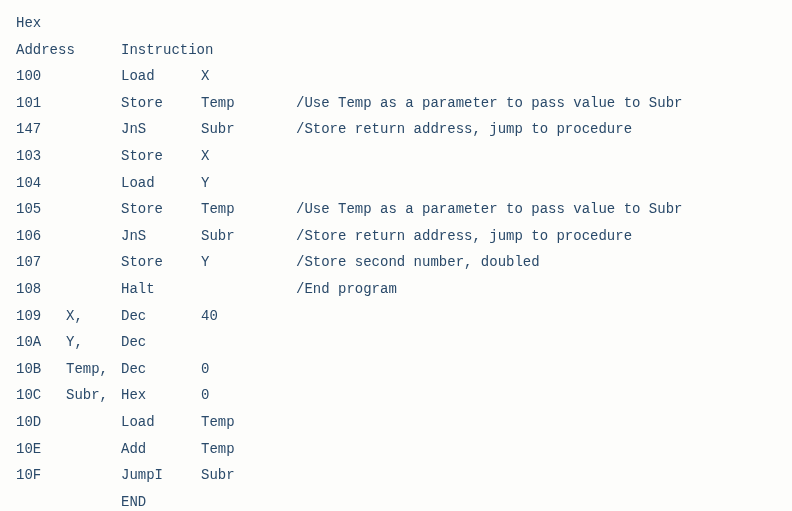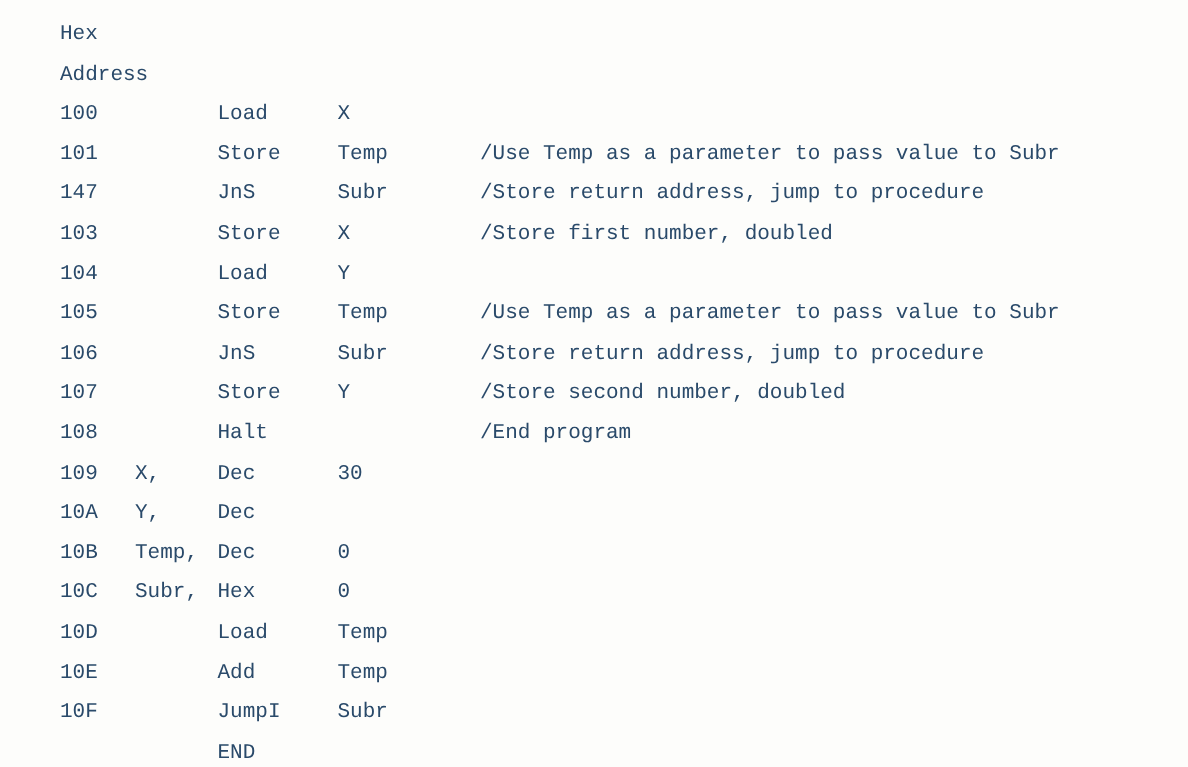--- a/index.html
+++ b/index.html
@@ -7,54 +7,54 @@
       font-size: 14px;
       color: #2a4a6a;
       background: #fdfdfb;
       margin: 0;
       padding: 10px 16px;
       line-height: 1.9;
     }
     .header-row, .code-row {
       display: flex;
       white-space: pre;
-      margin-left: 24px;
     }
     .col-addr { width: 50px; flex-shrink: 0; }
     .col-label { width: 55px; flex-shrink: 0; }
     .col-opcode { width: 80px; flex-shrink: 0; }
     .col-operand { width: 95px; flex-shrink: 0; }
     .col-comment { flex: 1; }
     .header-top .col-addr { }
     .header-bot .col-label { }
   </style>
 </head>
 <body>
 
 <div class="listing">
 
   <div class="header-row header-top">
     <span class="col-addr">Hex</span>
   </div>
   <div class="header-row header-bot">
     <span class="col-addr">Address</span>
     <span class="col-label"></span>
+    <span class="col-opcode">Instruction</span>
   </div>
 
   <div id="rows">
       <div class="code-row"><span class="col-addr">100</span><span class="col-label"></span><span class="col-opcode">Load</span><span class="col-operand">X</span></div>
       <div class="code-row"><span class="col-addr">101</span><span class="col-label"></span><span class="col-opcode">Store</span><span class="col-operand">Temp</span><span class="col-comment">/Use Temp as a parameter to pass value to Subr</span></div>
       <div class="code-row"><span class="col-addr">147</span><span class="col-label"></span><span class="col-opcode">JnS</span><span class="col-operand">Subr</span><span class="col-comment">/Store return address, jump to procedure</span></div>
-      <div class="code-row"><span class="col-addr">103</span><span class="col-label"></span><span class="col-opcode">Store</span><span class="col-operand">X</span><span class="col-comment">/Store first number, doubled</span></div>
+      <div class="code-row"><span class="col-addr">103</span><span class="col-label"></span><span class="col-opcode">Store</span><span class="col-operand">X</span></div>
       <div class="code-row"><span class="col-addr">104</span><span class="col-label"></span><span class="col-opcode">Load</span><span class="col-operand">Y</span></div>
       <div class="code-row"><span class="col-addr">105</span><span class="col-label"></span><span class="col-opcode">Store</span><span class="col-operand">Temp</span><span class="col-comment">/Use Temp as a parameter to pass value to Subr</span></div>
       <div class="code-row"><span class="col-addr">106</span><span class="col-label"></span><span class="col-opcode">JnS</span><span class="col-operand">Subr</span><span class="col-comment">/Store return address, jump to procedure</span></div>
       <div class="code-row"><span class="col-addr">107</span><span class="col-label"></span><span class="col-opcode">Store</span><span class="col-operand">Y</span><span class="col-comment">/Store second number, doubled</span></div>
       <div class="code-row"><span class="col-addr">108</span><span class="col-label"></span><span class="col-opcode">Halt</span><span class="col-operand"></span><span class="col-comment">/End program</span></div>
-      <div class="code-row"><span class="col-addr">109</span><span class="col-label">X,</span><span class="col-opcode">Dec</span><span class="col-operand">30</span><span class="col-comment"></span></div>
+      <div class="code-row"><span class="col-addr">109</span><span class="col-label">X,</span><span class="col-opcode">Dec</span><span class="col-operand">40</span><span class="col-comment"></span></div>
       <div class="code-row"><span class="col-addr">10A</span><span class="col-label">Y,</span><span class="col-opcode">Dec</span><span class="col-comment"></span></div>
       <div class="code-row"><span class="col-addr">10B</span><span class="col-label">Temp,</span><span class="col-opcode">Dec</span><span class="col-operand">0</span><span class="col-comment"></span></div>
       <div class="code-row"><span class="col-addr">10C</span><span class="col-label">Subr,</span><span class="col-opcode">Hex</span><span class="col-operand">0</span></div>
       <div class="code-row"><span class="col-addr">10D</span><span class="col-label"></span><span class="col-opcode">Load</span><span class="col-operand">Temp</span></div>
       <div class="code-row"><span class="col-addr">10E</span><span class="col-label"></span><span class="col-opcode">Add</span><span class="col-operand">Temp</span><span class="col-comment"></span></div>
       <div class="code-row"><span class="col-addr">10F</span><span class="col-label"></span><span class="col-opcode">JumpI</span><span class="col-operand">Subr</span><span class="col-comment"></span></div>
       <div class="code-row"><span class="col-addr"></span><span class="col-label"></span><span class="col-opcode">END</span><span class="col-operand"></span><span class="col-comment"></span></div>
     </div>
 
 </div>

